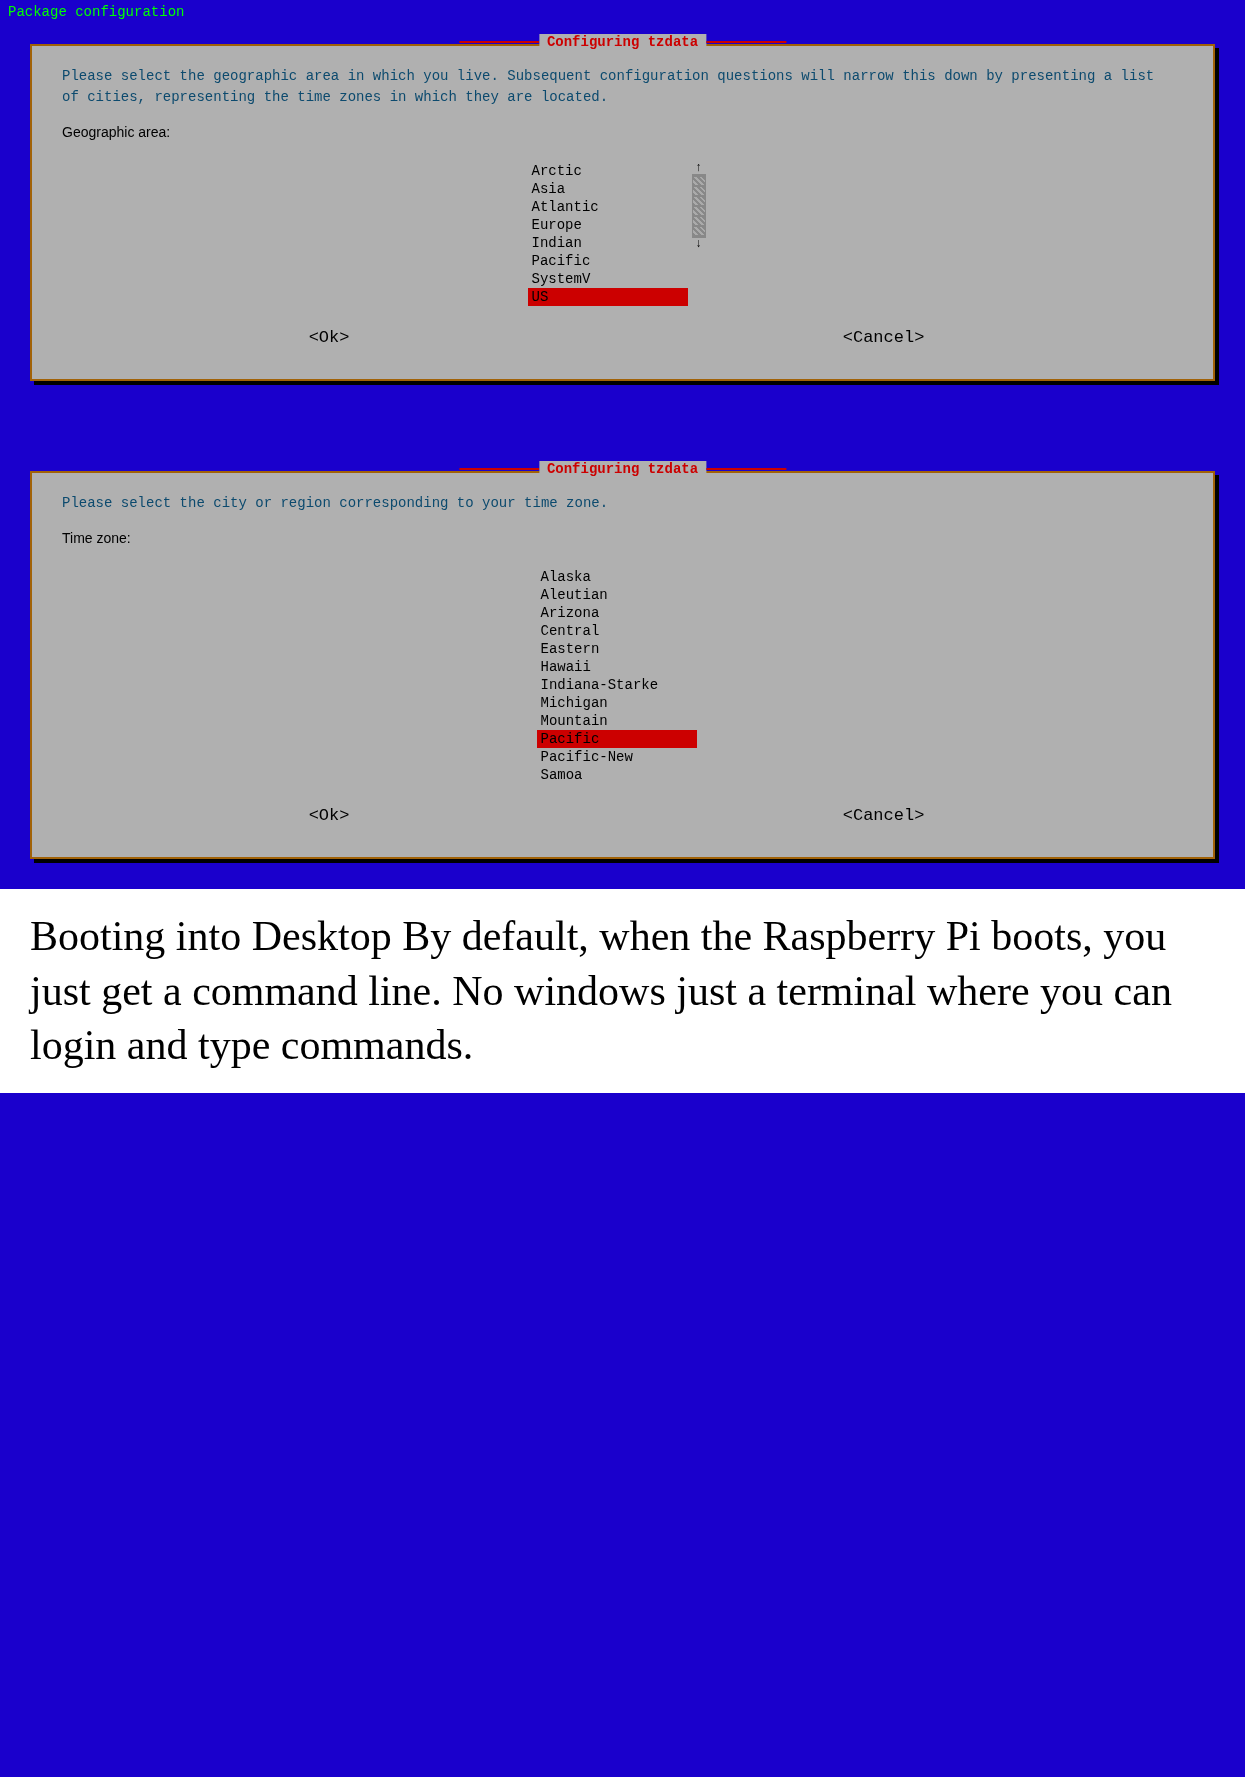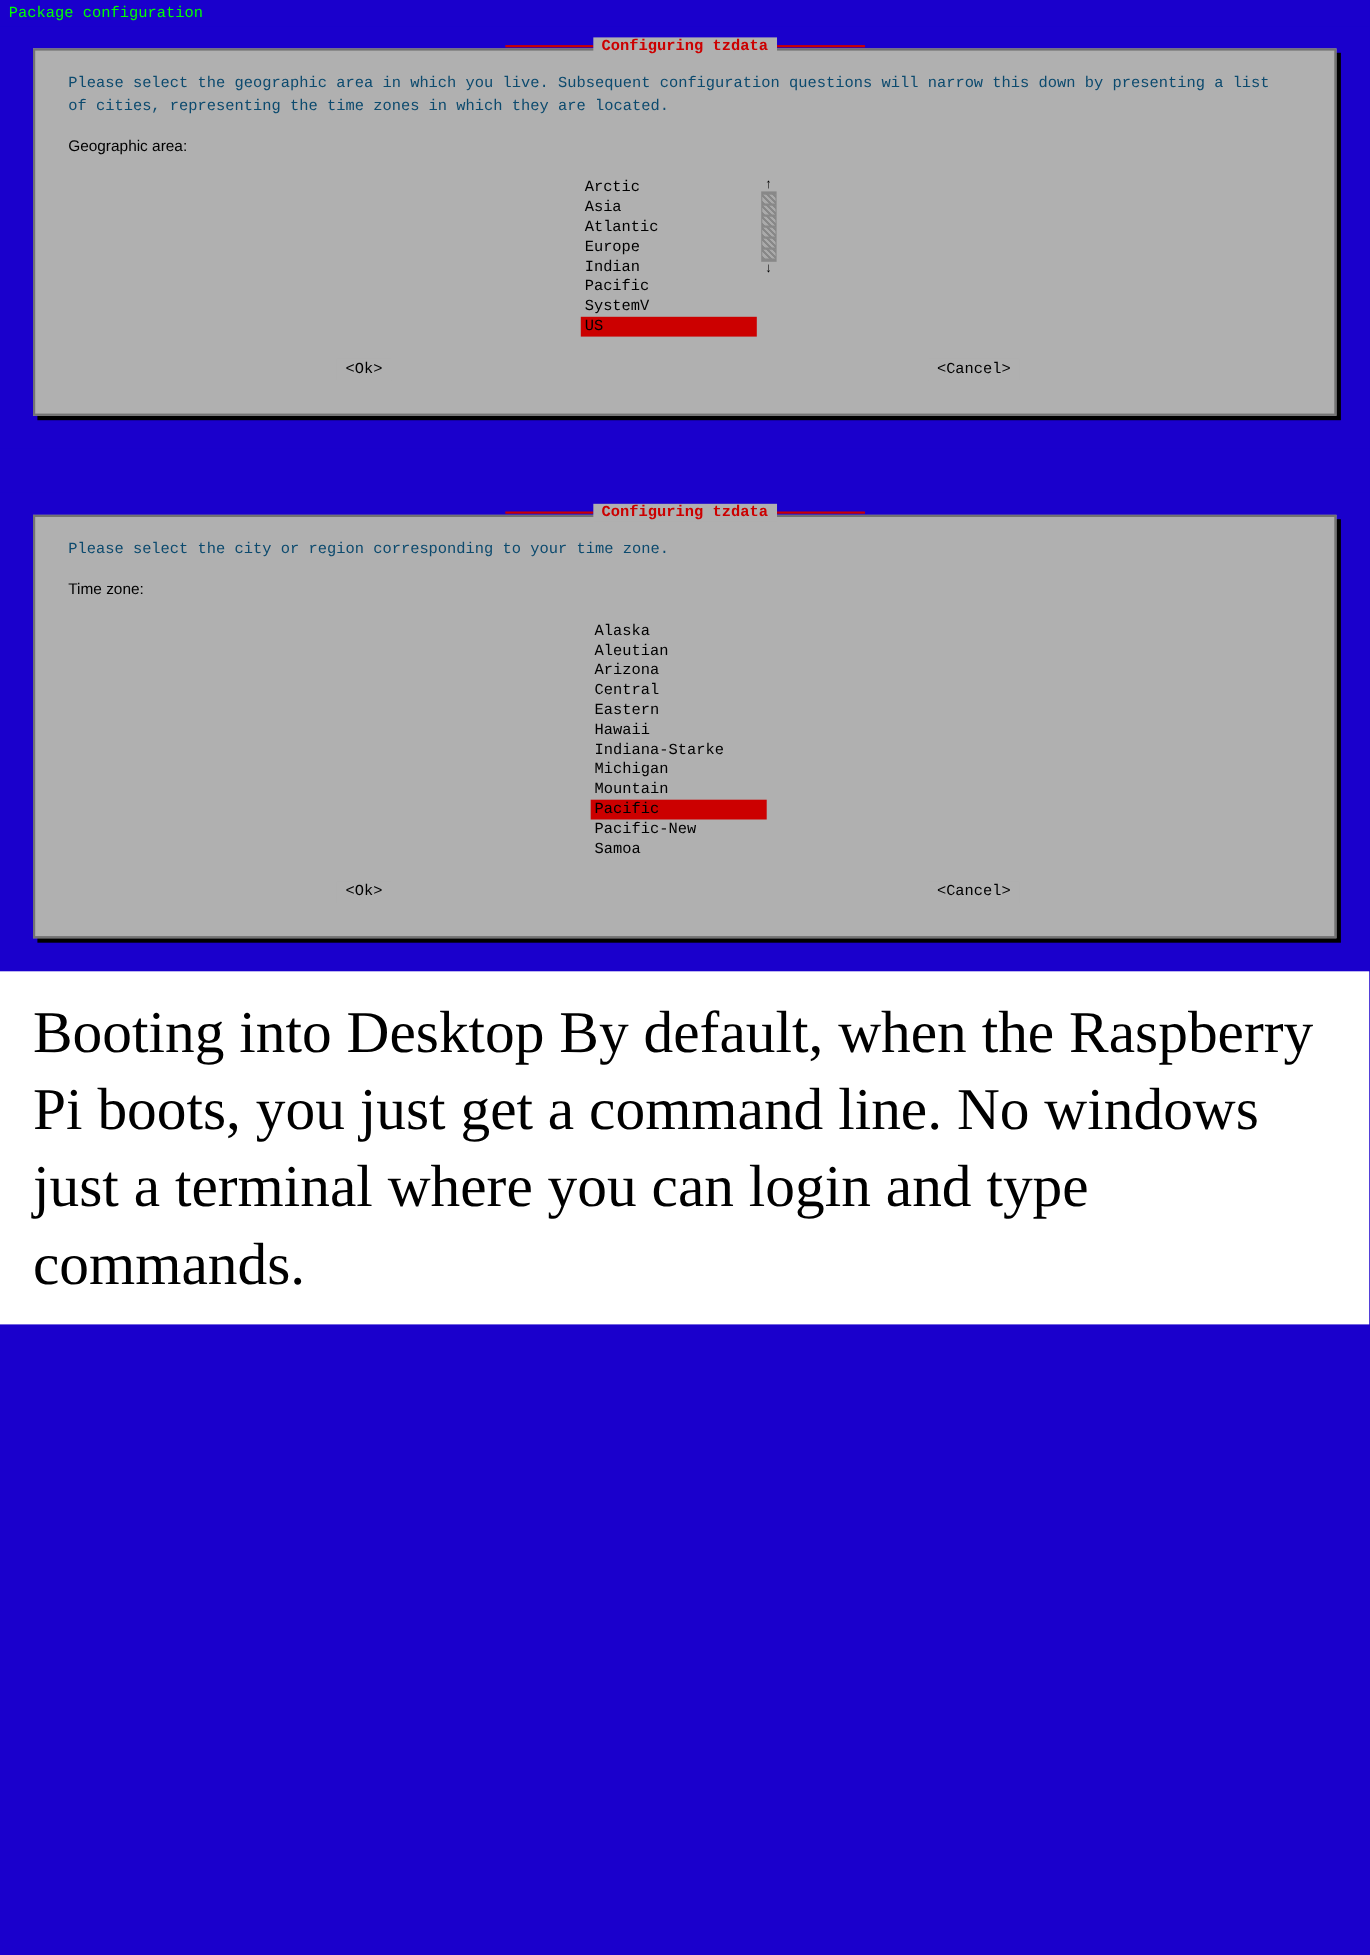--- a/index.html
+++ b/index.html
@@ -24,21 +24,21 @@
       padding: 4px 8px;
     }
 
     .dialog-container {
       background-color: #1a00cc;
       padding: 20px 30px 30px 30px;
     }
 
     .dialog-box {
       background-color: #b0b0b0;
-      border: 2px solid #737373;
+      border: 2px solid #a16207;
       position: relative;
       padding: 20px 42px 30px 30px;
       box-shadow: 4px 4px 0px #000;
     }
 
     .dialog-title-bar {
       position: absolute;
       top: -12px;
       left: 50%;
       transform: translateX(-50%);
@@ -147,36 +147,36 @@
     .dialog-buttons {
       display: flex;
       justify-content: space-around;
       margin-top: 10px;
     }
 
     .dialog-button {
       background-color: #b0b0b0;
       border: none;
       font-family: 'Courier New', Courier, monospace;
-      font-size: 14px;
+      font-size: 17px;
       color: #000;
       cursor: pointer;
       padding: 2px 8px;
     }
 
     .spacer {
       height: 40px;
       background-color: #1a00cc;
     }
 
     .bottom-text {
       background-color: #fff;
       padding: 20px 30px;
       font-family: Georgia, 'Times New Roman', serif;
-      font-size: 54px;
+      font-size: 42px;
       line-height: 1.3;
       color: #000;
       font-weight: normal;
     }
 
     .dialog-second {
       margin-top: 0;
     }
   </style>
 </head>

